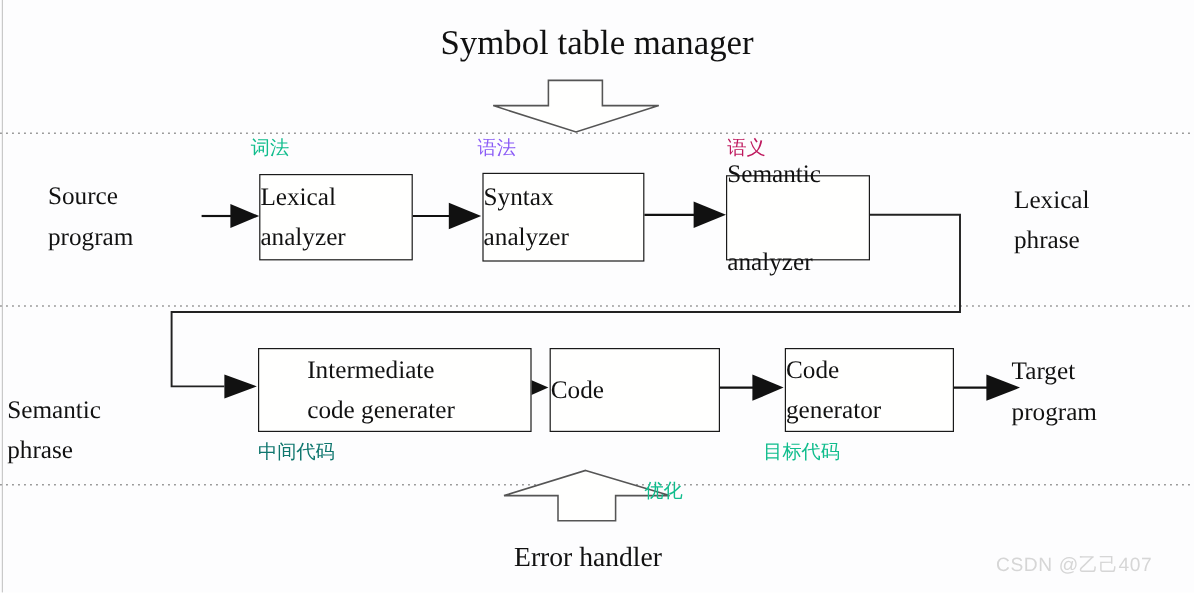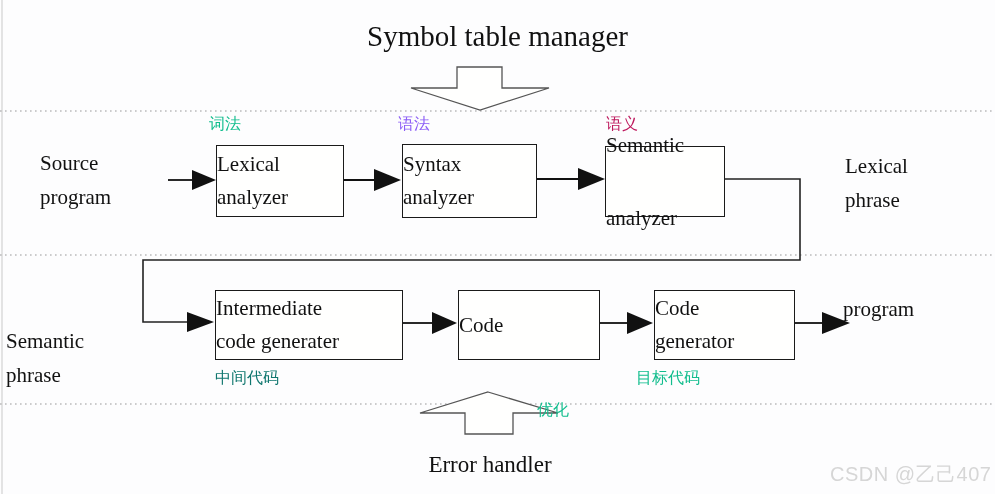--- a/index.html
+++ b/index.html
@@ -24,21 +24,21 @@
     position:absolute;
     border:1.5px solid #1a1a1a;
     background:#fffffe;
     text-align:left;
     font-size:21px;line-height:33px;
     display:flex;flex-direction:column;justify-content:center;
   }
   .box-lexical{left:216px;top:145px;width:126px;height:70px;}
   .box-syntax{left:402px;top:144px;width:133px;height:72px;}
   .box-semantic{left:605px;top:146px;width:118px;height:69px;gap:40px;}
-  .box-intermediate{left:215px;top:290px;width:186px;height:68px;}
+  .box-intermediate{left:215px;top:290px;width:186px;height:68px;padding-left:40px;}
   .box-optimizer{left:458px;top:290px;width:140px;height:68px;}
   .box-generator{left:654px;top:290px;width:139px;height:68px;}
   .sidelabel{
     position:absolute;text-align:left;
     font-size:21px;line-height:34px;white-space:nowrap;
   }
   .lbl-source{left:40px;top:146px;width:130px;}
   .lbl-analysis{left:845px;top:149px;width:125px;}
   .lbl-synthesis{left:6px;top:324px;width:122px;}
   .lbl-target{left:843px;top:292px;width:120px;}
@@ -47,21 +47,21 @@
     font-family:Liberation Serif, serif;
   }
   .zh-lexical{left:209px;top:112px;}
   .zh-syntax{left:398px;top:112px;}
   .zh-semantic{left:606px;top:112px;}
   .zh-intermediate{left:215px;top:366px;}
   .zh-optimizer{left:537px;top:366px;margin-top:32px;}
   .zh-generator{left:636px;top:366px;}
   .watermark{
     position:absolute;left:830px;top:461px;width:150px;
-    text-align:right;font-size:20px;
+    text-align:left;font-size:16px;
     font-family:"Liberation Sans", sans-serif;
     letter-spacing:0.5px;white-space:nowrap;
   }
 </style>
 </head>
 <body>
 
 <div class="canvas">
 
   <svg class="layer" width="995" height="494" viewBox="0 0 995 494">
@@ -122,20 +122,21 @@
   </div>
   <div class="sidelabel lbl-analysis">
     <div>Lexical</div>
     <div>phrase</div>
   </div>
   <div class="sidelabel lbl-synthesis">
     <div>Semantic</div>
     <div>phrase</div>
   </div>
   <div class="sidelabel lbl-target">
+    <div>Target</div>
     <div>program</div>
   </div>
 
   <div class="box box-lexical">
     <div>Lexical</div>
     <div>analyzer</div>
   </div>
   <div class="box box-syntax">
     <div>Syntax</div>
     <div>analyzer</div>

